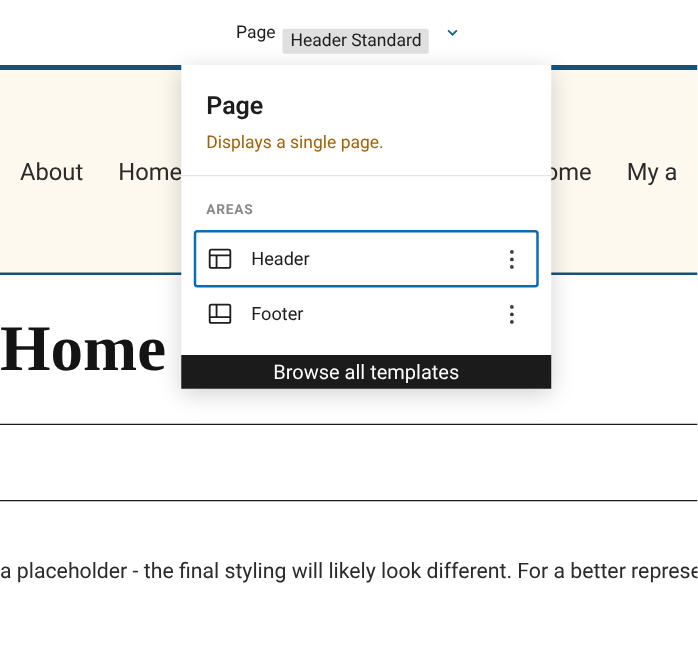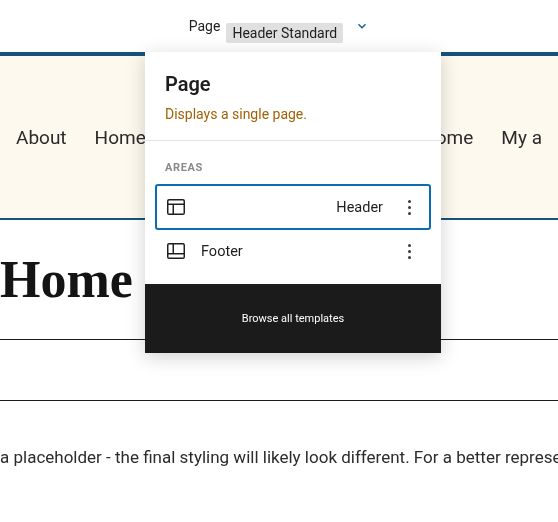--- a/index.html
+++ b/index.html
@@ -109,21 +109,20 @@
     align-items: center;
     gap: 14px;
     padding: 10px 10px;
     border-radius: 3px;
     cursor: pointer;
     position: relative;
   }
   .area-item.selected {
     border: 2px solid #0a6db3;
     padding: 10px 8px;
-    text-align: right;
   }
   .area-item .icon {
     width: 22px;
     height: 22px;
     flex-shrink: 0;
   }
   .area-item .label {
     flex: 1;
     font-size: 14.5px;
     color: #1e1e1e;
@@ -138,22 +137,22 @@
   .dots span {
     width: 3px;
     height: 3px;
     background: #3a3a3a;
     border-radius: 50%;
   }
   .dd-browse {
     background: #1b1b1b;
     color: #fff;
     text-align: center;
-    padding: 28px;
-    font-size: 11px;
+    padding: 4px;
+    font-size: 16px;
     cursor: pointer;
   }
   svg { display: block; }
 </style>
 </head>
 <body>
 
 <div class="topbar">
   <span>Page</span>
   <span class="template-name">Header Standard</span>

